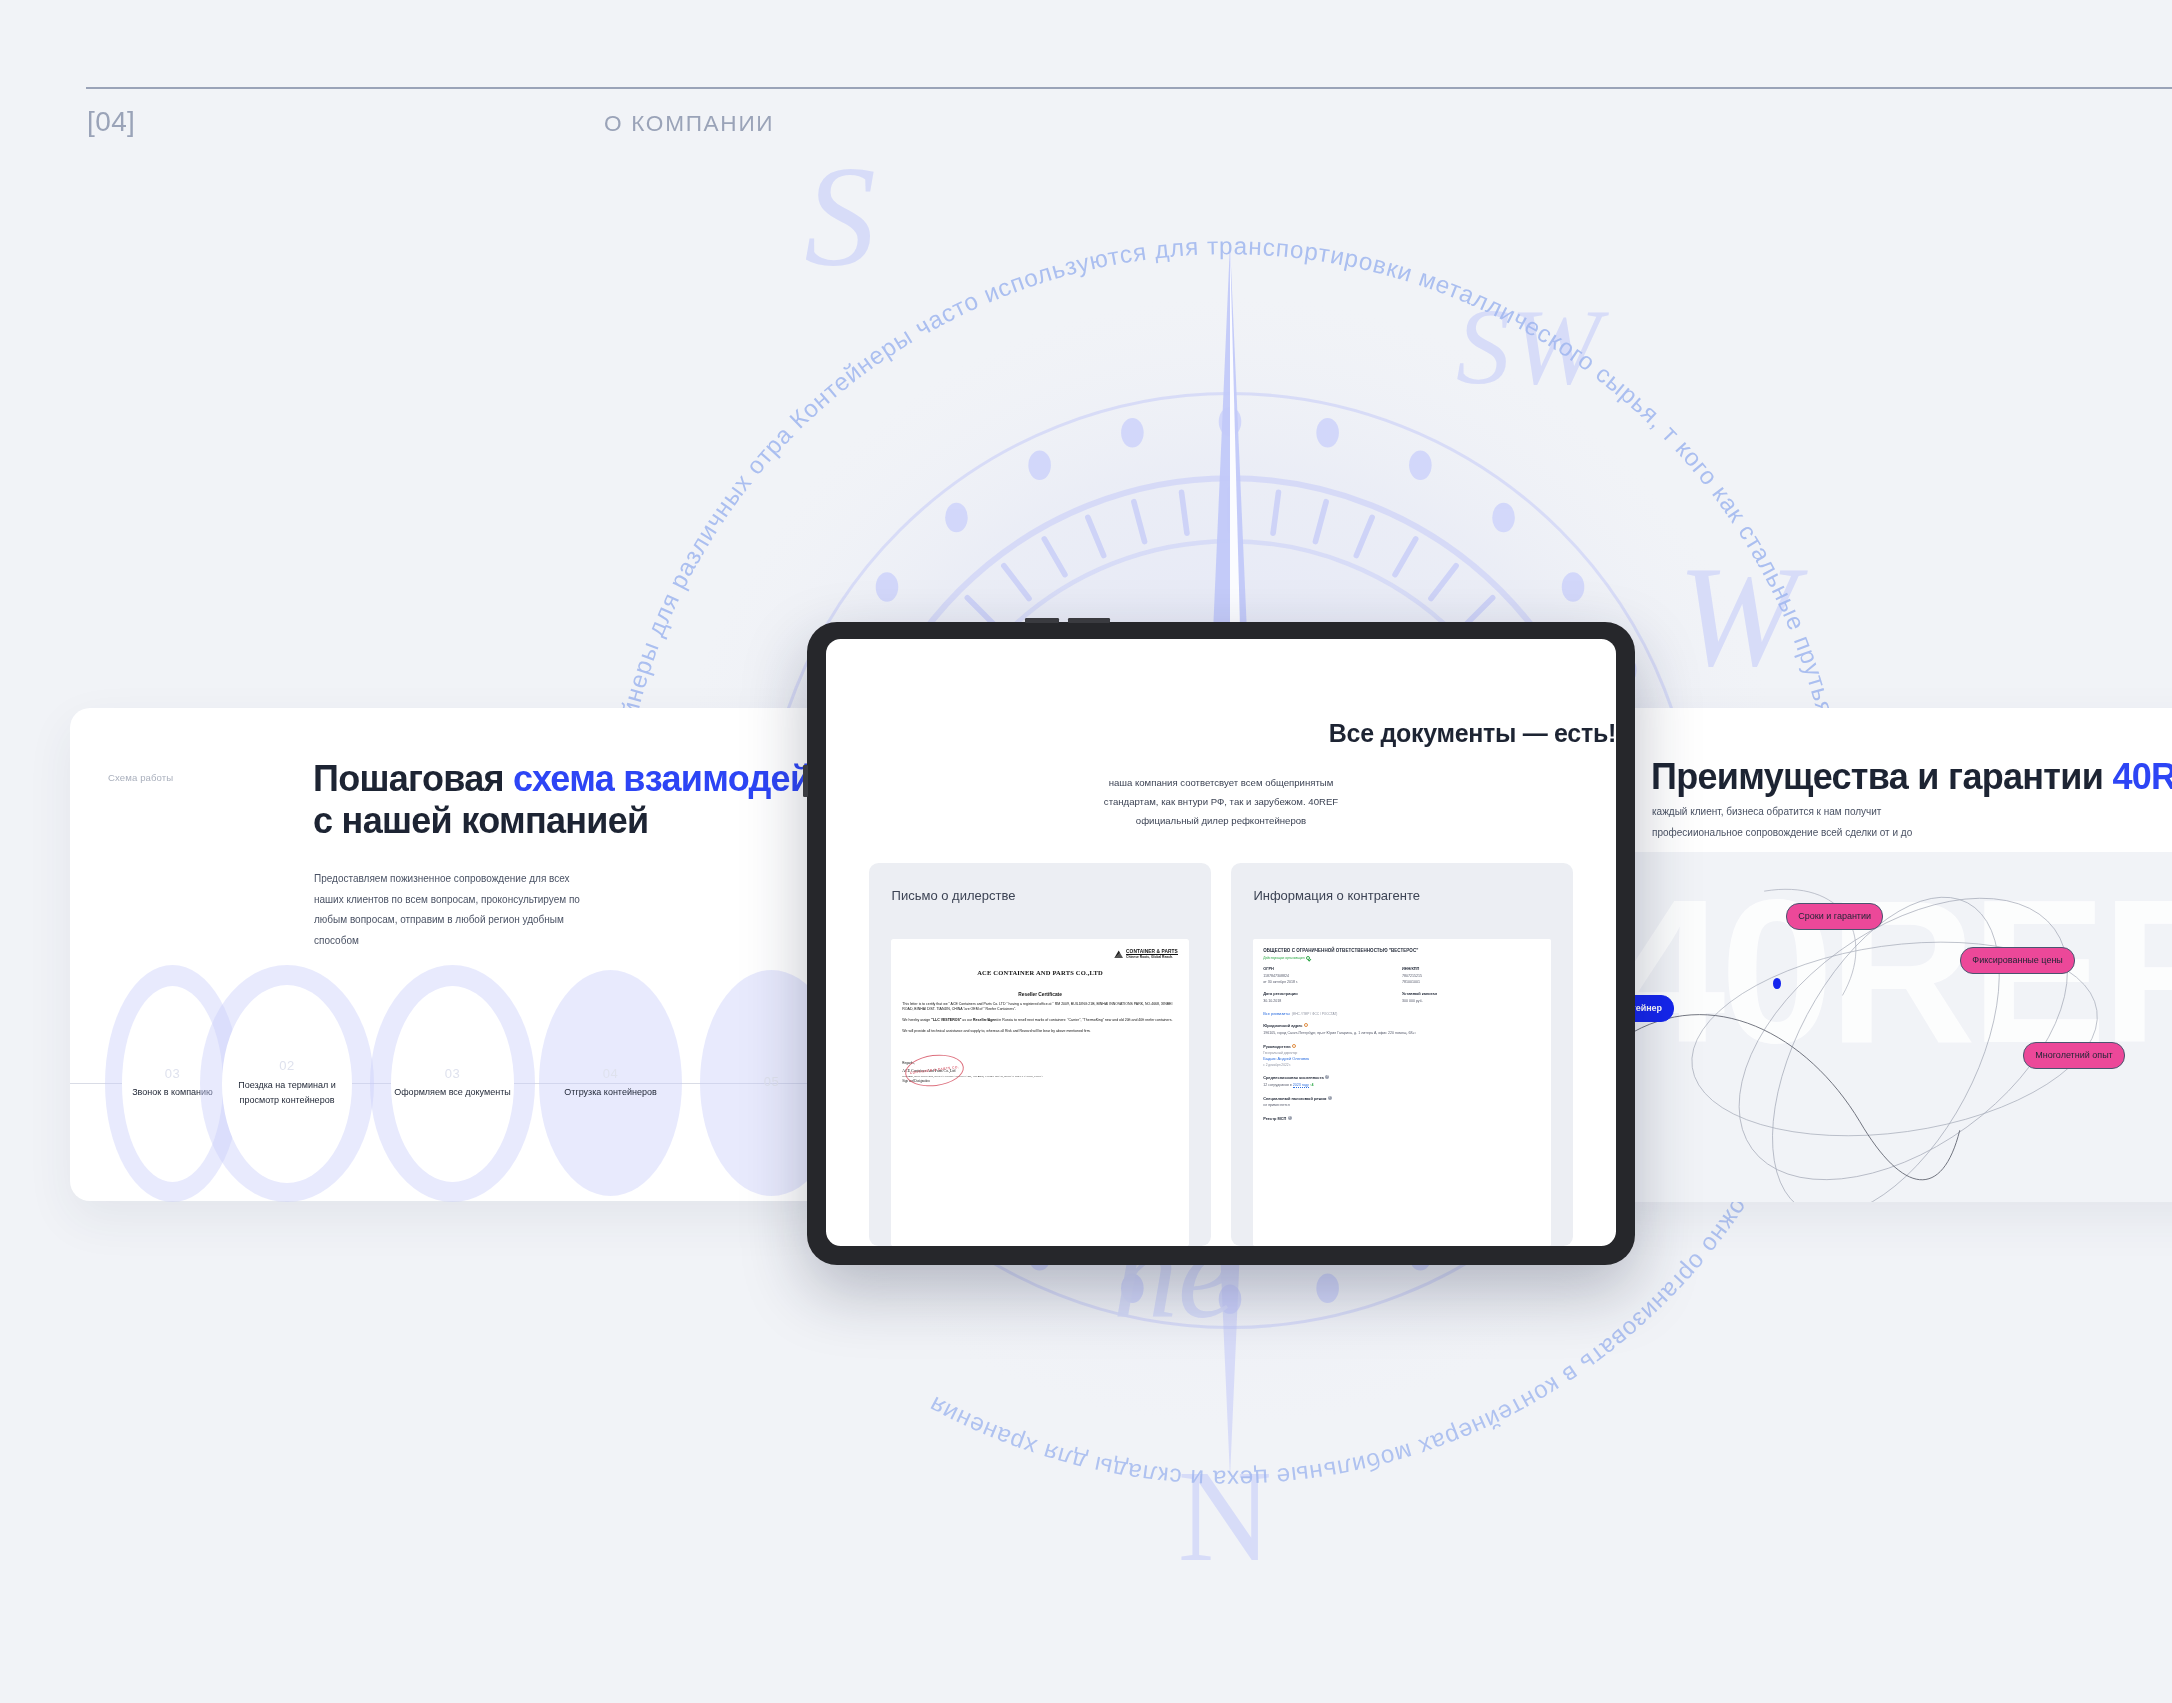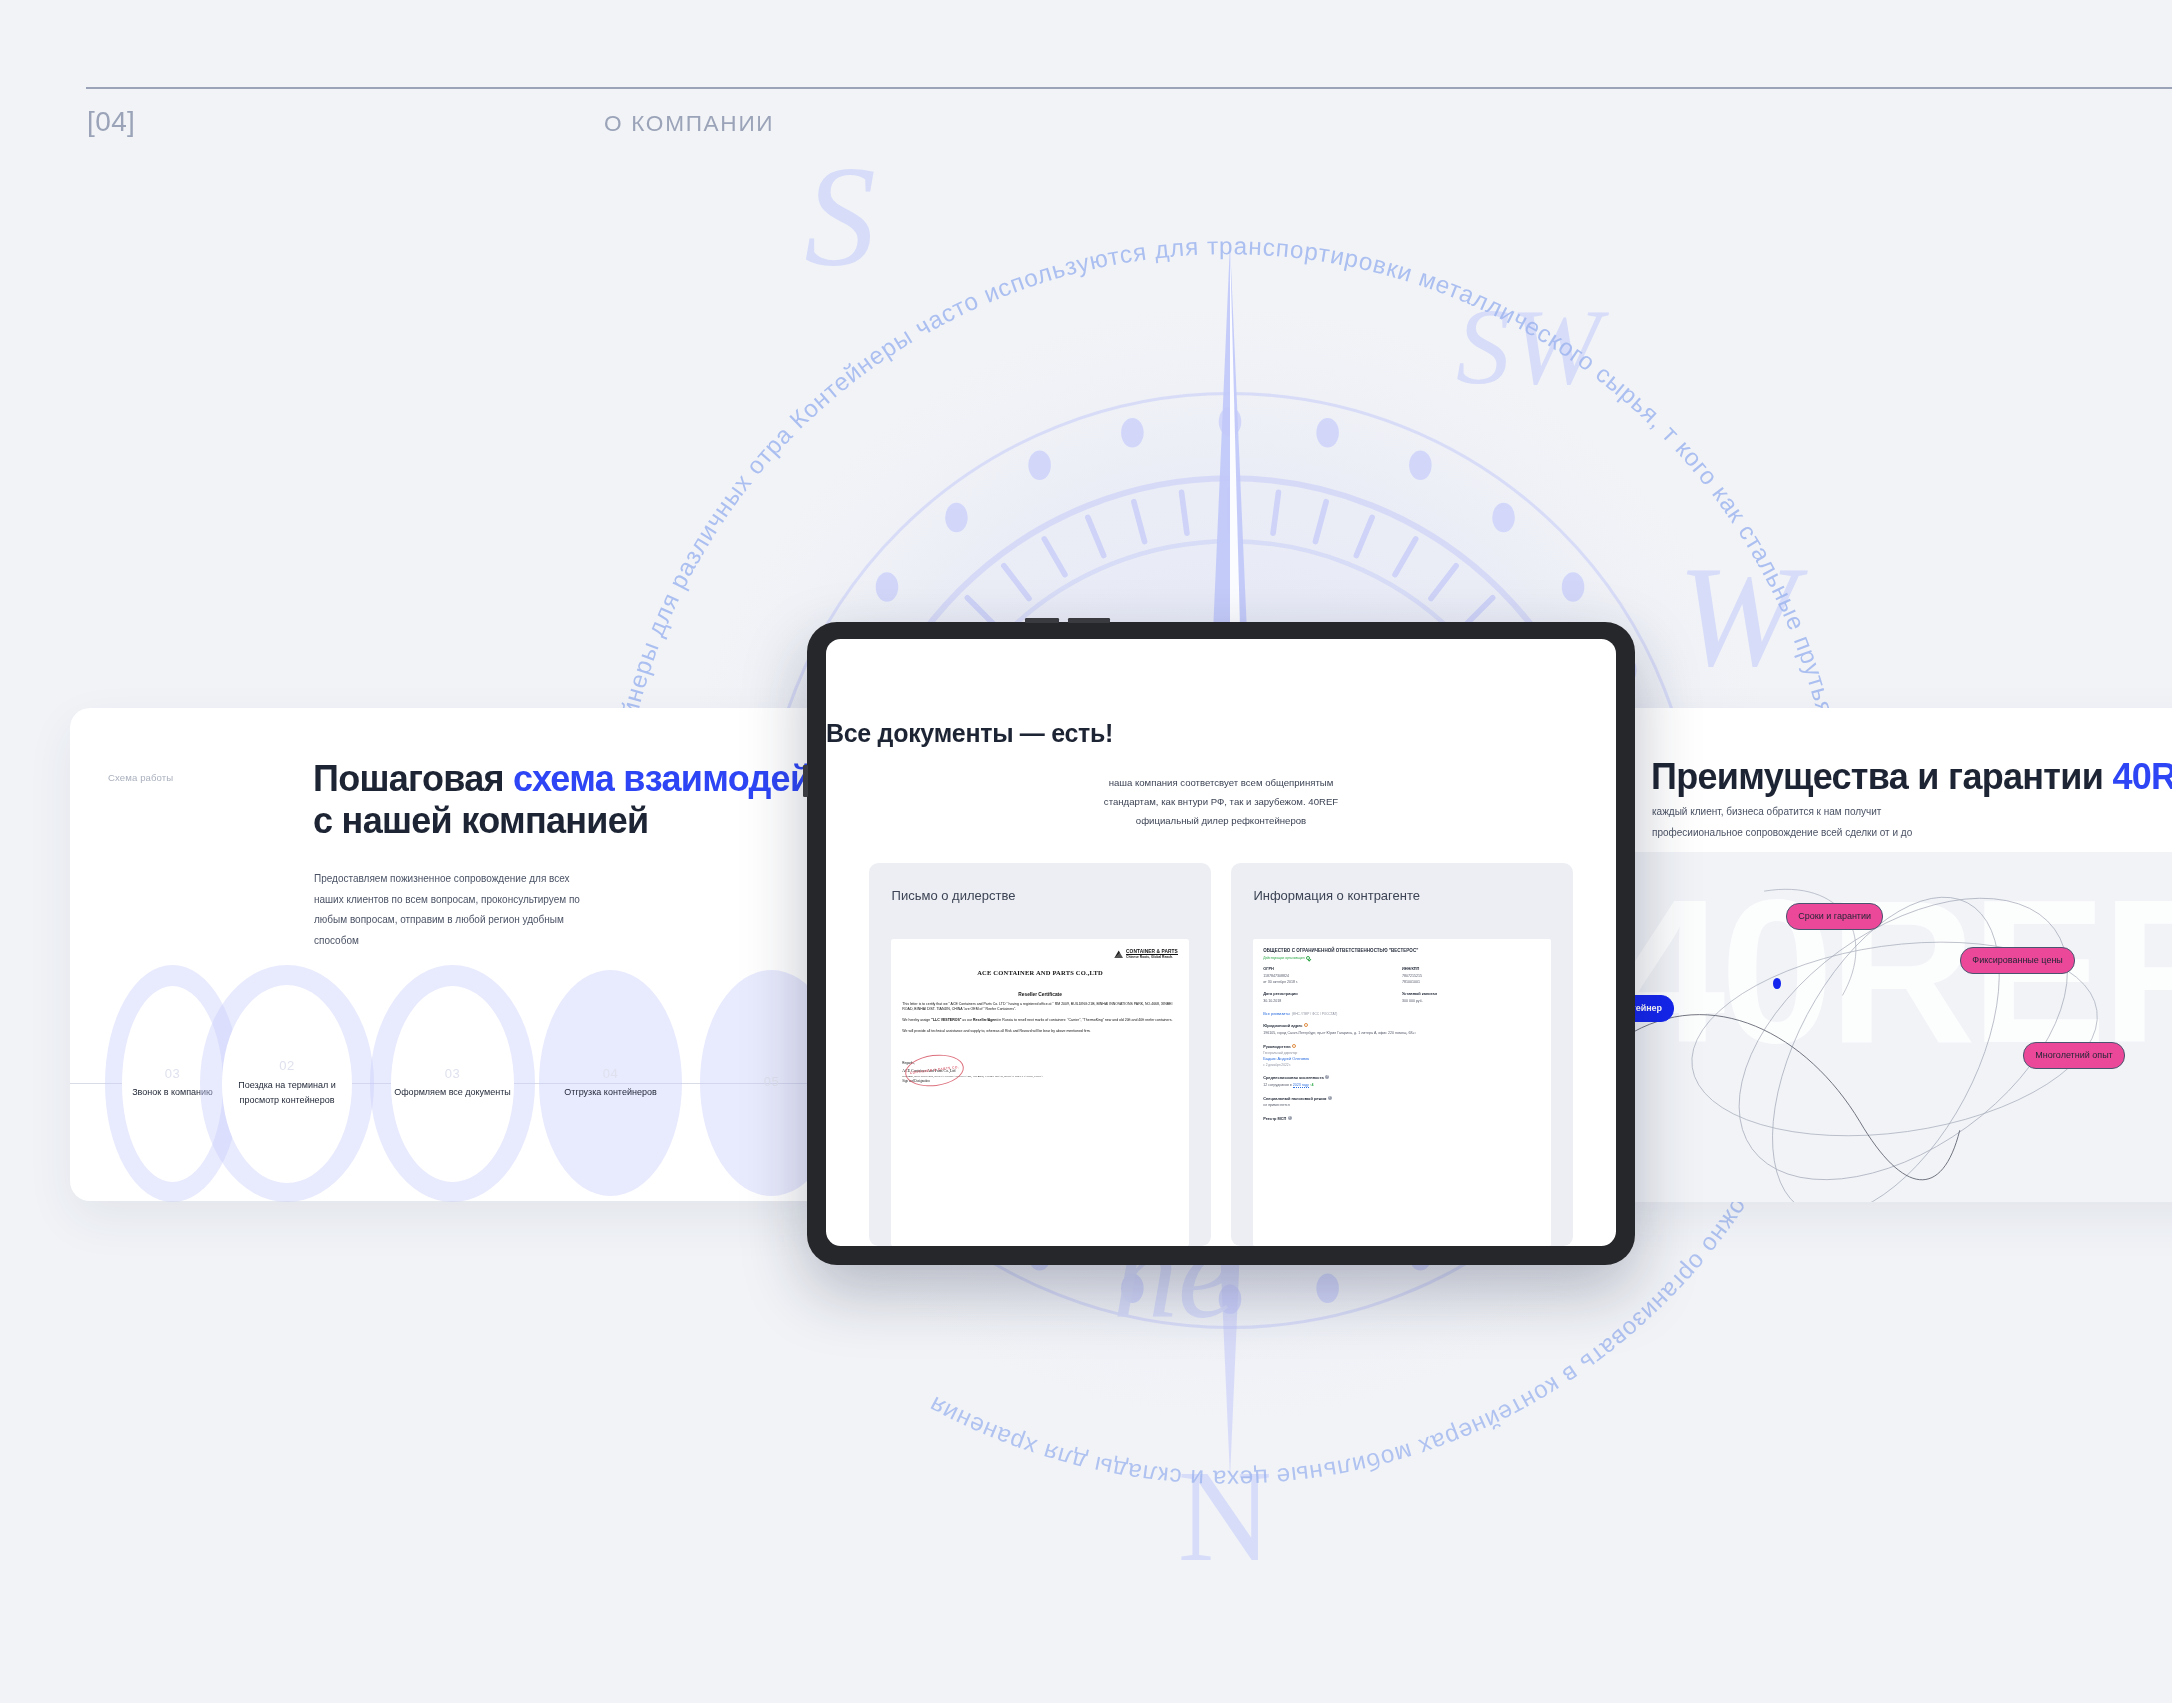--- a/index.html
+++ b/index.html
@@ -115,21 +115,21 @@
     position:absolute;left:19px;top:17.4px;right:19px;bottom:19px;
     background:#ffffff;border-radius:14.8px;overflow:hidden;
   }
   .tablet-btn{position:absolute;background:#3a3b40;border-radius:1.3px;}
   #btn-vol-a{left:218px;top:-3.9px;width:34px;height:5.2px;}
   #btn-vol-b{left:261px;top:-3.9px;width:42px;height:5.2px;}
   #btn-power{left:-3.9px;top:143px;width:5.2px;height:32px;}
 
   
   #screen-title{
-    position:absolute;left:0;right:0;top:80px;text-align:left;
+    position:absolute;left:0;right:0;top:80px;text-align:right;
     font-size:25px;font-weight:700;color:#1d2433;letter-spacing:-0.3px;
   }
   #screen-sub{
     position:absolute;left:0;right:0;top:135px;text-align:center;
     font-size:9.6px;line-height:1.95;color:#3c4354;
   }
   #doc-cards{
     position:absolute;left:43px;top:224px;right:43px;bottom:0;
     display:flex;gap:19.6px;
   }

